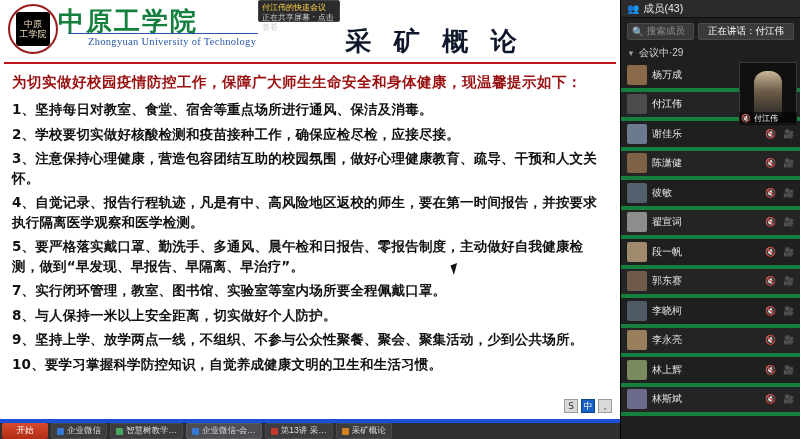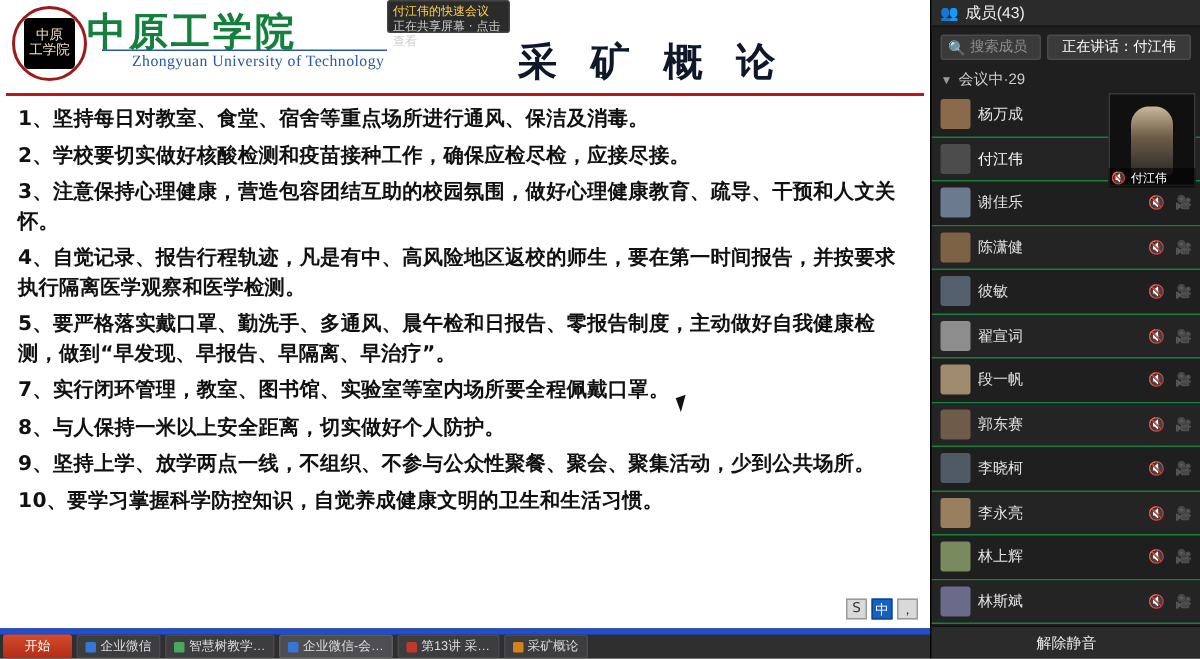--- a/index.html
+++ b/index.html
@@ -107,21 +107,21 @@
   }
   .speak-box b { color:#fff; font-weight:normal; }
   .room-row {
     display:flex; align-items:center; gap:4px; padding:2px 6px 3px 6px; color:#cfcfcf; font-size:10px;
   }
   .room-row .chev { color:#9a9a9a; font-size:8px; }
 
   .plist { position:absolute; left:0; top:62px; width:180px; height:355px; overflow:hidden; }
   .prow {
     height:29.5px; display:flex; align-items:center; padding:0 6px 0 6px; gap:5px;
-    border-bottom:1px solid #15803d; position:relative;
+    border-bottom:4px solid #15803d; position:relative;
   }
   .prow.alt { background:#242424; }
   .pav {
     width:20px; height:20px; border-radius:2px; flex:0 0 auto;
     background:#5a5a5a; overflow:hidden; position:relative;
   }
   .pname { flex:1; font-size:10px; color:#e2e2e2; white-space:nowrap; overflow:hidden; }
   .pname.host { color:#ffffff; }
   .picons { display:flex; gap:7px; align-items:center; }
   .mic, .cam { font-size:9px; color:#c94c4c; }
@@ -184,20 +184,21 @@
     <div class="slide-title">采 矿 概 论</div>
     <div class="header-rule"></div>
 
     <div class="float-badge">
       <div class="fb1">付江伟的快速会议</div>
       <div class="fb2">正在共享屏幕 · 点击查看</div>
     </div>
   </div>
 
   <div class="slide-body">
+    <div class="lead">为切实做好校园疫情防控工作，保障广大师生生命安全和身体健康，现温馨提示如下：</div>
     <div class="item">1、坚持每日对教室、食堂、宿舍等重点场所进行通风、保洁及消毒。</div>
     <div class="item">2、学校要切实做好核酸检测和疫苗接种工作，确保应检尽检，应接尽接。</div>
     <div class="item">3、注意保持心理健康，营造包容团结互助的校园氛围，做好心理健康教育、疏导、干预和人文关怀。</div>
     <div class="item">4、自觉记录、报告行程轨迹，凡是有中、高风险地区返校的师生，要在第一时间报告，并按要求执行隔离医学观察和医学检测。</div>
     <div class="item">5、要严格落实戴口罩、勤洗手、多通风、晨午检和日报告、零报告制度，主动做好自我健康检测，做到“早发现、早报告、早隔离、早治疗”。</div>
     <div class="item">7、实行闭环管理，教室、图书馆、实验室等室内场所要全程佩戴口罩。</div>
     <div class="item">8、与人保持一米以上安全距离，切实做好个人防护。</div>
     <div class="item">9、坚持上学、放学两点一线，不组织、不参与公众性聚餐、聚会、聚集活动，少到公共场所。</div>
     <div class="item">10、要学习掌握科学防控知识，自觉养成健康文明的卫生和生活习惯。</div>
 
@@ -333,23 +334,20 @@
   </div>
 
   <div class="self-tile">
     <div class="self-figure"></div>
   </div>
   <div class="self-label">
     <span class="m">🔇</span>
     <span>付江伟</span>
   </div>
 
-  <div class="panel-foot">
-    <div class="foot-btn">解除静音</div>
-  </div>
 </div>
 
 <div id="taskbar">
   <div class="tb-start">开始</div>
   <div class="tb-item">
     <span class="tb-dot" style="background:#3477d4"></span>
     <span>企业微信</span>
   </div>
   <div class="tb-item">
     <span class="tb-dot" style="background:#49a85e"></span>

